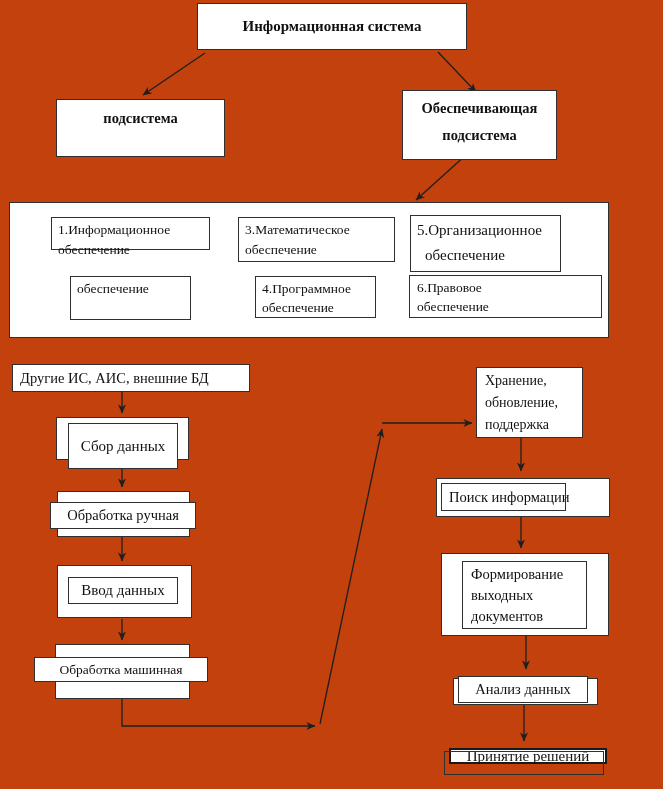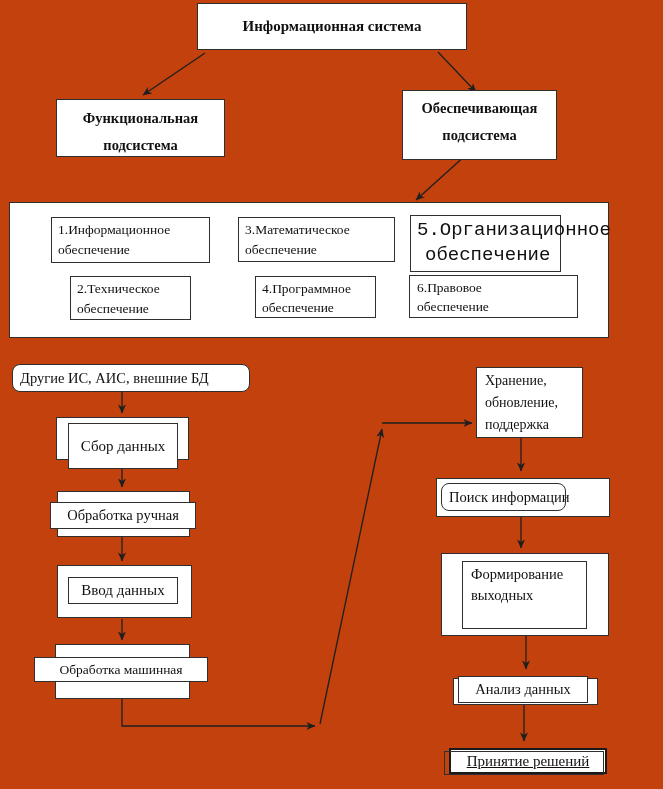--- a/index.html
+++ b/index.html
@@ -10,21 +10,21 @@
   }
   .stage { position:relative; width:663px; height:789px; background:#c2410c; overflow:hidden; }
   svg.connectors { position:absolute; left:0; top:0; z-index:1; }
   .box {
     position:absolute; box-sizing:border-box;
     border:1.5px solid #2f2f2f; background:#fff; z-index:2;
   }
   .bold { font-weight:bold; }
   .center { text-align:center; }
   .vcenter { display:flex; align-items:center; justify-content:center; }
-  .vleft { display:flex; align-items:center; justify-content:flex-start;border-radius:8px; }
+  .vleft { display:flex; align-items:center; justify-content:flex-start; }
   .ln { white-space:nowrap; }
   .indent { padding-left:8px; }
   .big-frame { border-width:1.8px; }
   .thick { border-width:2.6px; border-color:#1a1a1a; }
   .overlay-rect { position:absolute; box-sizing:border-box; border:1.2px solid #2f2f2f; background:transparent; z-index:3; }
 </style>
 </head>
 <body>
 
 <div class="stage">
@@ -51,57 +51,55 @@
       <line x1="526" y1="636" x2="526" y2="669" marker-end="url(#ah)"></line>
       <line x1="524" y1="705" x2="524" y2="741" marker-end="url(#ah)"></line>
     </g>
   </svg>
 
   <div class="box bold center vcenter" style="left:197px;top:3px;width:270px;height:47px;font-size:15px;">
     <span class="ln">Информационная система</span>
   </div>
 
   <div class="box bold center" style="left:56px;top:99px;width:169px;height:58px;font-size:14.5px;line-height:27px;padding-top:5px;">
-    <div class="ln">Функциональная</div>
     <div class="ln">подсистема</div>
   </div>
 
   <div class="box bold center" style="left:402px;top:90px;width:155px;height:70px;font-size:14.5px;line-height:27px;padding-top:4px;">
     <div class="ln">Обеспечивающая</div>
     <div class="ln">подсистема</div>
   </div>
 
   <div class="box big-frame" style="left:9px;top:202px;width:600px;height:136px;"></div>
 
-  <div class="box" style="left:51px;top:217px;width:159px;height:46px;font-size:13.5px;line-height:20px;padding:2px 6px;">
+  <div class="box" style="left:51px;top:217px;width:159px;height:33px;font-size:13.5px;line-height:20px;padding:2px 6px;">
     <div class="ln">1.Информационное</div>
     <div class="ln">обеспечение</div>
   </div>
 
   <div class="box" style="left:238px;top:217px;width:157px;height:45px;font-size:13.5px;line-height:20px;padding:2px 6px;">
     <div class="ln">3.Математическое</div>
     <div class="ln">обеспечение</div>
   </div>
 
-  <div class="box" style="left:410px;top:215px;width:151px;height:57px;font-size:19px;line-height:25px;padding:2px 6px;font-family:Liberation Mono, monospace;">
+  <div class="box" style="left:410px;top:215px;width:151px;height:57px;font-size:15px;line-height:25px;padding:2px 6px;">
     <div class="ln">5.Организационное</div>
     <div class="ln indent">обеспечение</div>
   </div>
 
   <div class="box" style="left:70px;top:276px;width:121px;height:44px;font-size:13.5px;line-height:20px;padding:2px 6px;">
-    <div class="ln">2.Техническое</div>
     <div class="ln">обеспечение</div>
   </div>
 
   <div class="box" style="left:255px;top:276px;width:121px;height:42px;font-size:13.5px;line-height:19px;padding:2px 6px;">
     <div class="ln">4.Программное</div>
     <div class="ln">обеспечение</div>
   </div>
 
-  <div class="box" style="left:409px;top:275px;width:169px;height:43px;font-size:13.5px;line-height:19px;padding:2px 7px;">
+  <div class="box" style="left:409px;top:275px;width:193px;height:43px;font-size:13.5px;line-height:19px;padding:2px 7px;">
     <div class="ln">6.Правовое</div>
     <div class="ln">обеспечение</div>
   </div>
 
   <div class="box vleft" style="left:12px;top:364px;width:238px;height:28px;font-size:14.5px;padding-left:7px;">
     <span class="ln">Другие ИС, АИС, внешние БД</span>
   </div>
 
   <div class="box" style="left:56px;top:417px;width:133px;height:43px;">
     <div class="box vcenter" style="left:11px;top:5px;width:110px;height:46px;font-size:15px;">
@@ -134,26 +132,27 @@
   <div class="box" style="left:436px;top:478px;width:174px;height:39px;">
     <div class="box vleft" style="left:4px;top:4px;width:125px;height:28px;font-size:14.5px;padding-left:7px;">
       <span class="ln">Поиск информации</span>
     </div>
   </div>
 
   <div class="box" style="left:441px;top:553px;width:168px;height:83px;">
     <div class="box" style="left:20px;top:7px;width:125px;height:68px;font-size:14.5px;line-height:21px;padding:2px 8px;">
       <div class="ln">Формирование</div>
       <div class="ln">выходных</div>
+      <div class="ln">документов</div>
     </div>
   </div>
 
   <div class="box" style="left:453px;top:678px;width:145px;height:27px;"></div>
   <div class="box vcenter" style="left:458px;top:676px;width:130px;height:27px;font-size:14.5px;">
     <span class="ln">Анализ данных</span>
   </div>
 
-  <div class="box thick vcenter" style="left:449px;top:748px;width:158px;height:26px;font-size:15px;text-decoration:underline;">
+  <div class="box thick vcenter" style="left:449px;top:748px;width:158px;height:16px;font-size:15px;">
     <span class="ln">Принятие решений</span>
   </div>
   <div class="overlay-rect" style="left:444px;top:751px;width:160px;height:24px;"></div>
 
 </div>
 
 </body></html>

